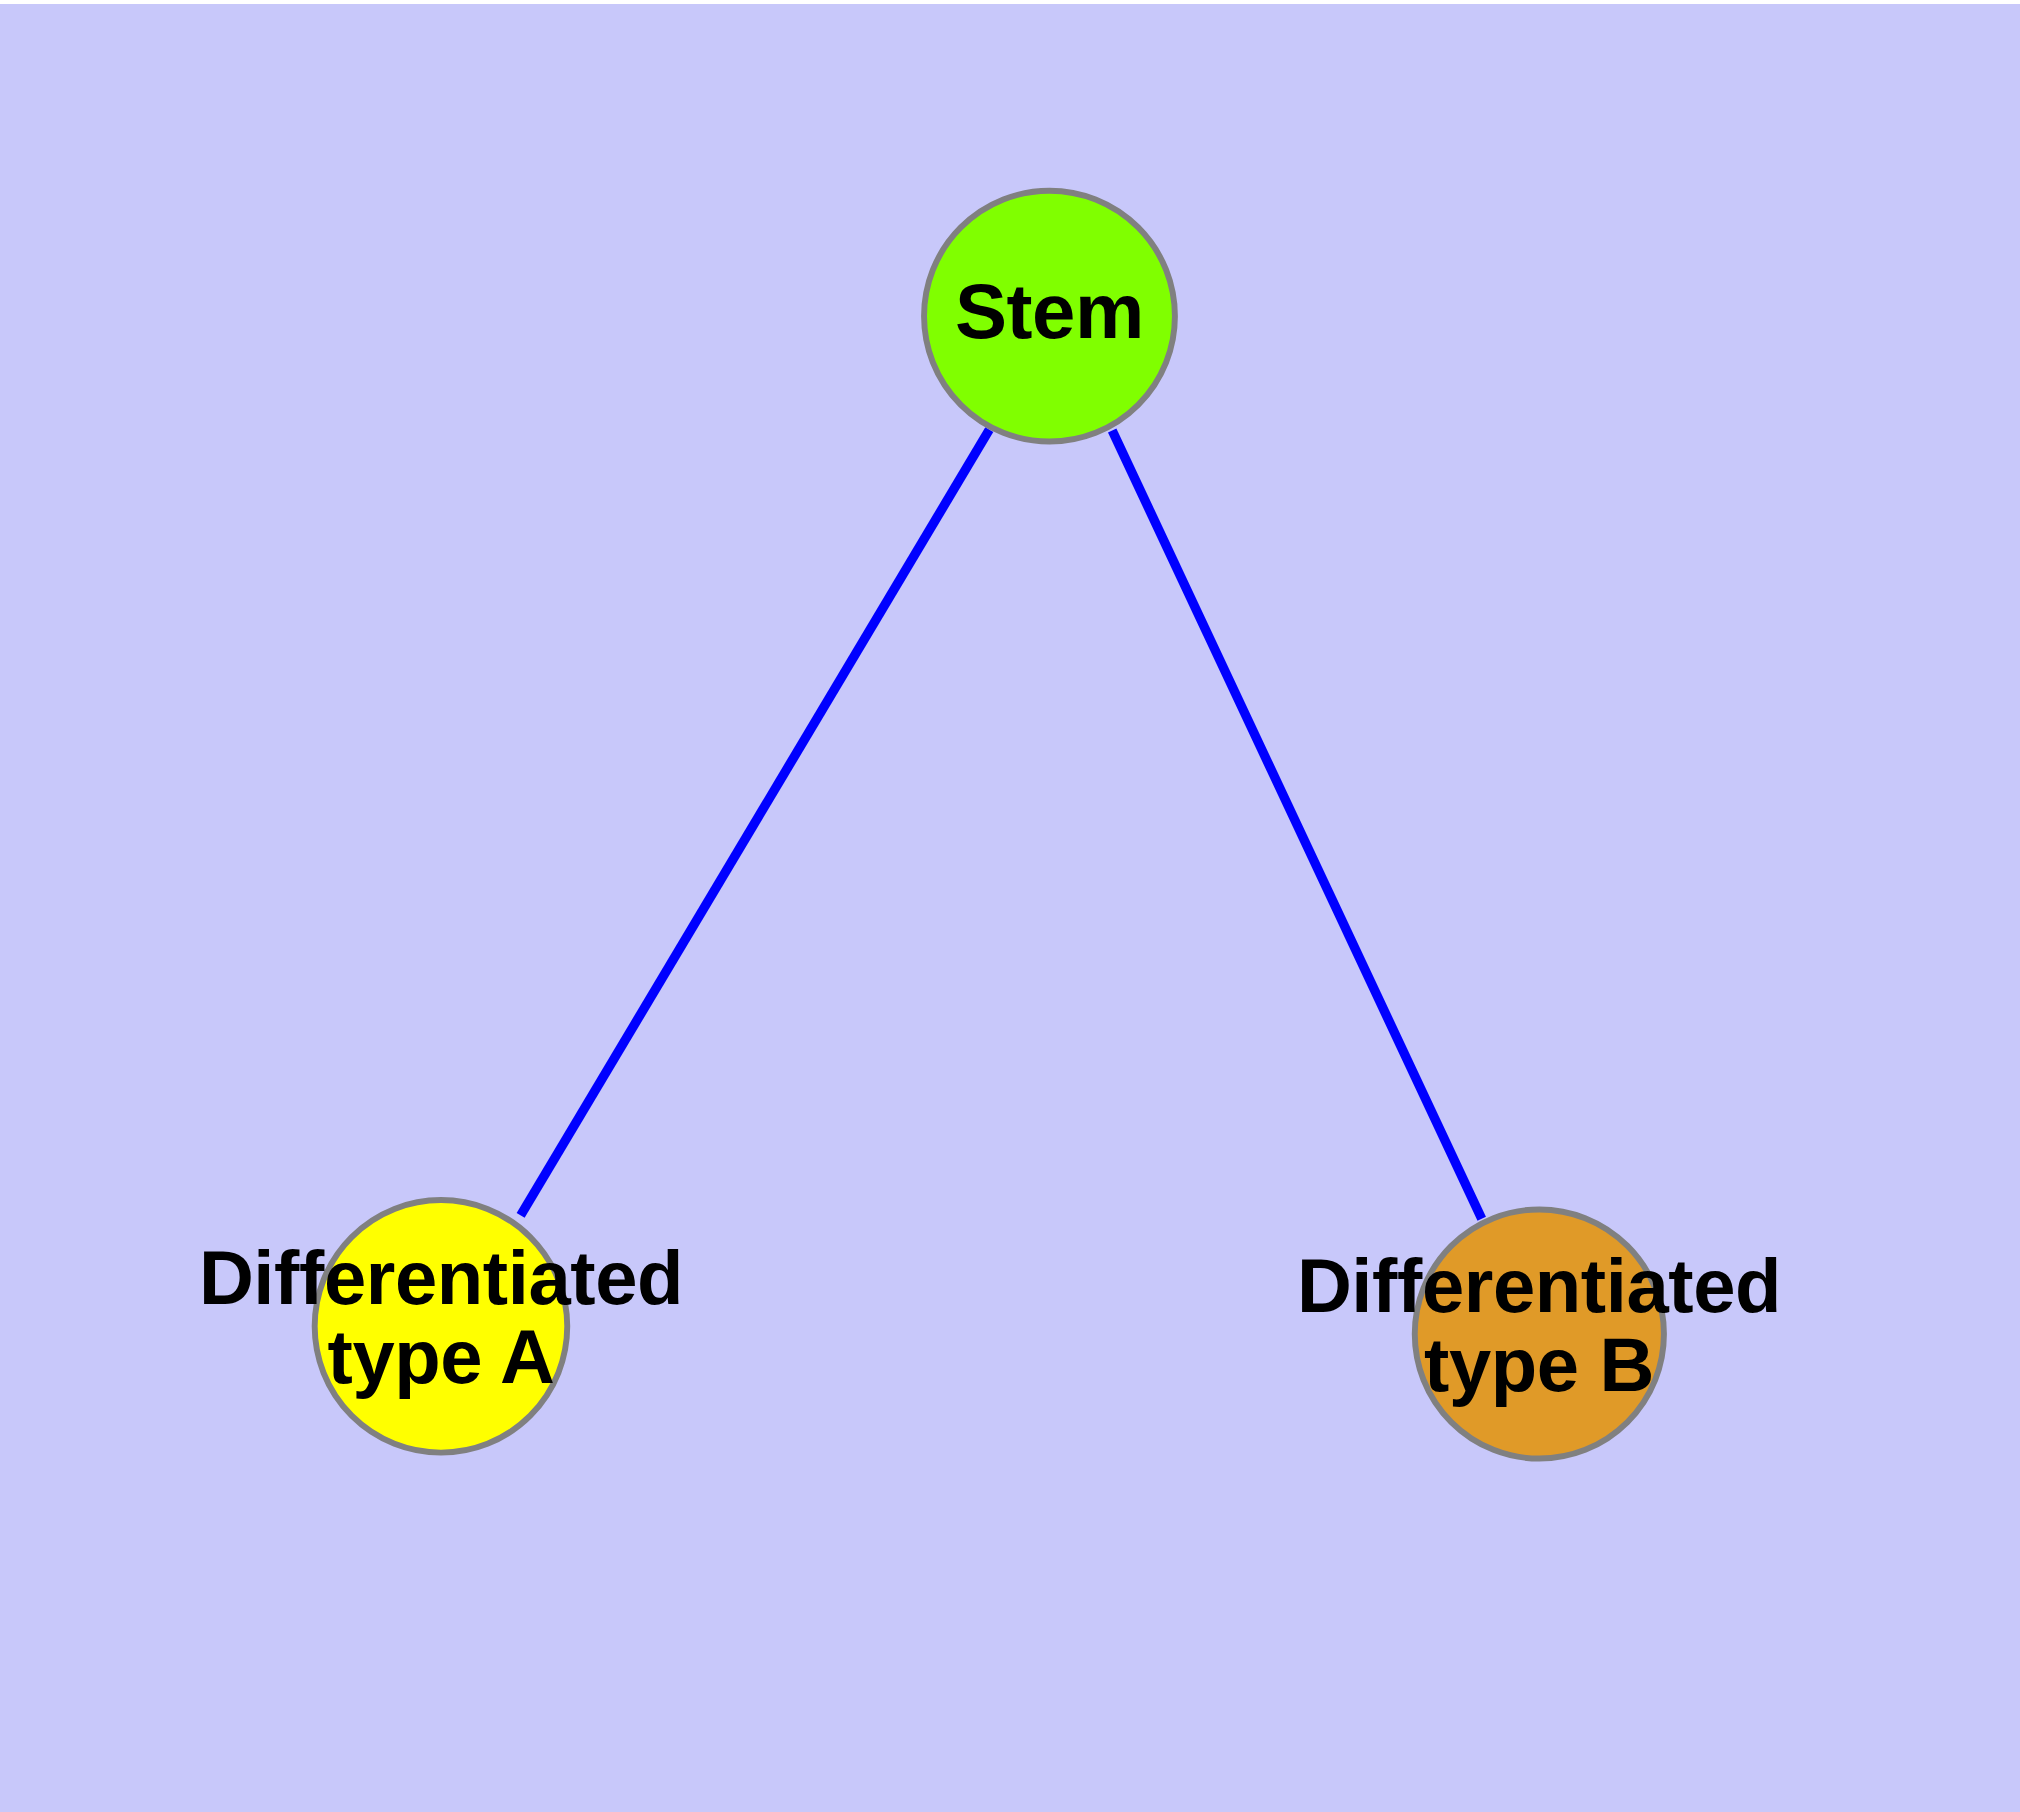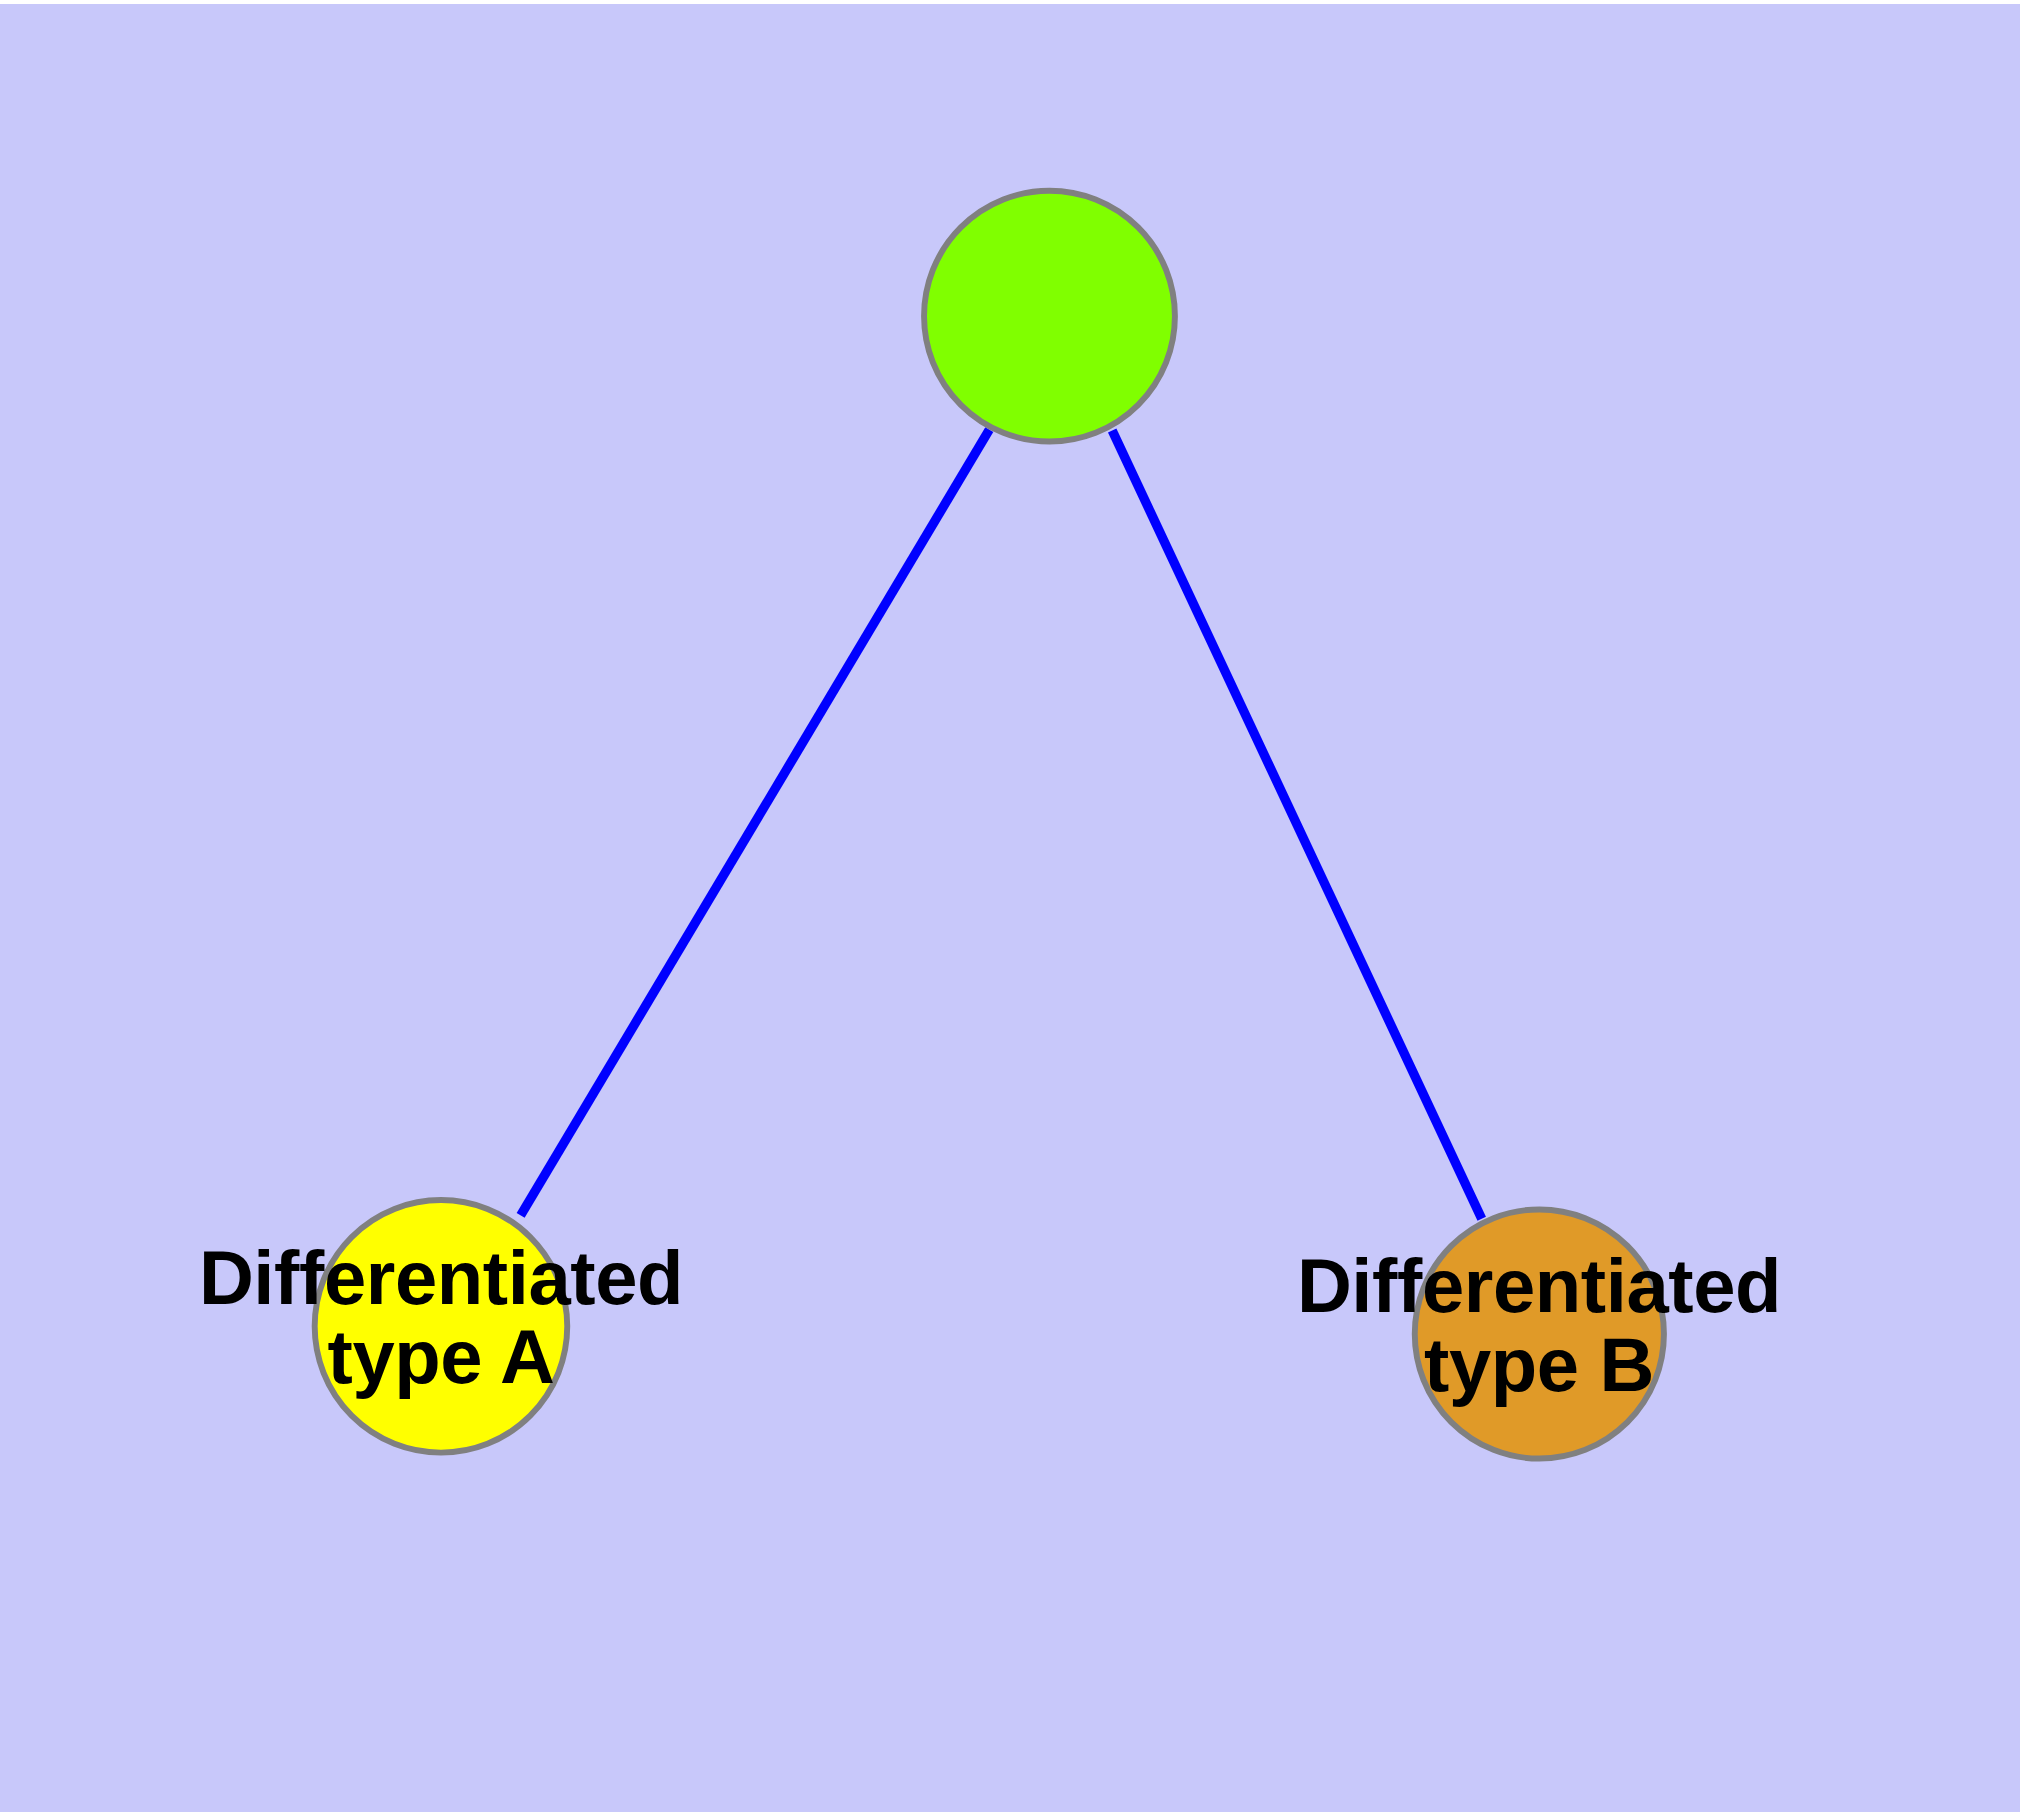--- a/index.html
+++ b/index.html
@@ -71,20 +71,21 @@
       <line x1="1167" y1="507" x2="614" y2="1434" stroke="#0000ff" stroke-width="11"></line>
       <line x1="1312" y1="508" x2="1748" y2="1438" stroke="#0000ff" stroke-width="11"></line>
     </g>
     <g>
       <circle cx="1238" cy="373" r="148" fill="#80ff00" stroke="#808080" stroke-width="7"></circle>
       <circle cx="520" cy="1565" r="149" fill="#ffff00" stroke="#808080" stroke-width="7"></circle>
       <circle cx="1816" cy="1574" r="147" fill="#e09a28" stroke="#808080" stroke-width="7"></circle>
     </g>
   </svg>
 
+  <div class="node-label label-stem">Stem</div>
 
   <div class="node-label label-a">Differentiated
 type A</div>
 
   <div class="node-label label-b">Differentiated
 type B</div>
 
 </div>
 
 

